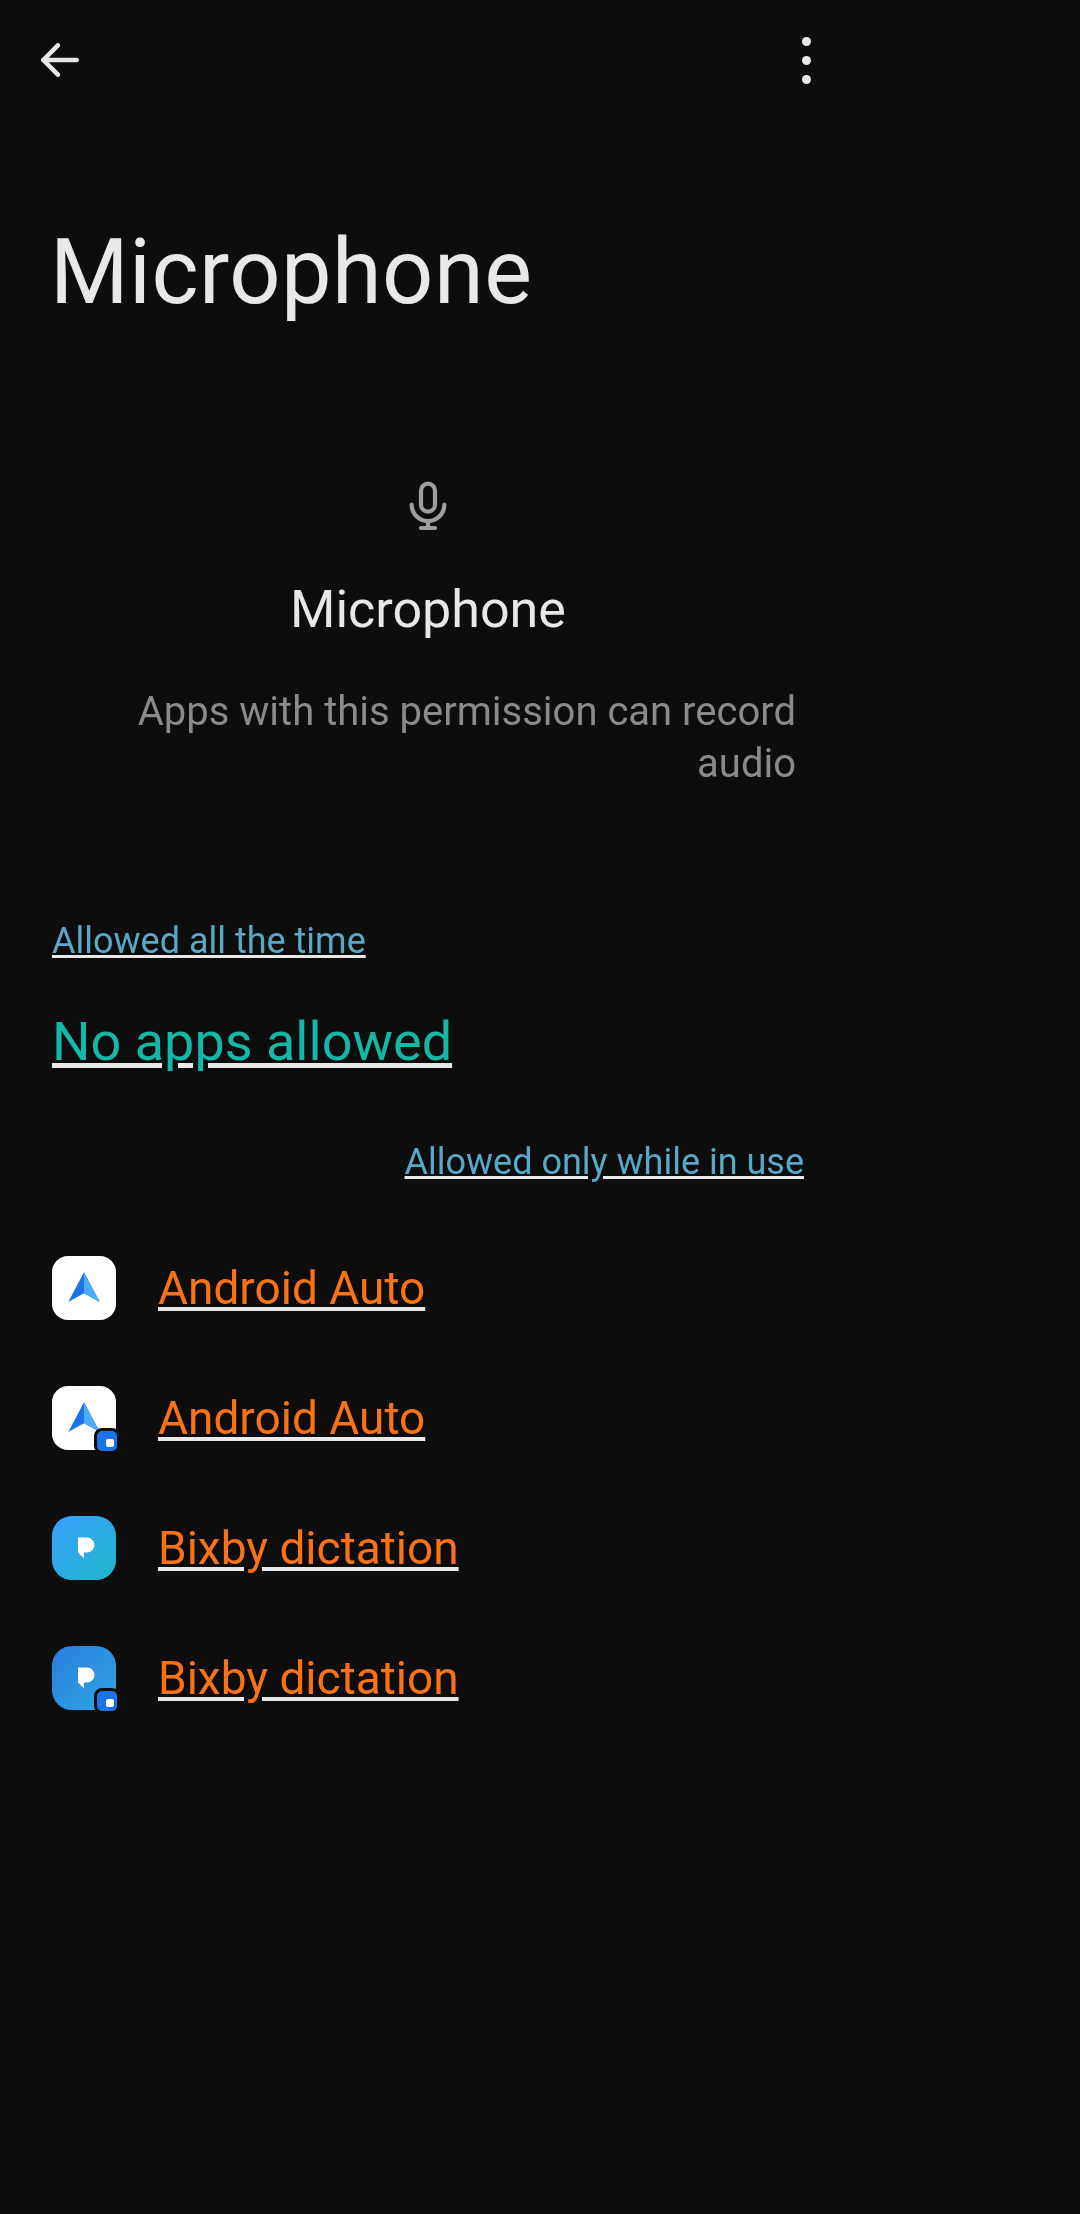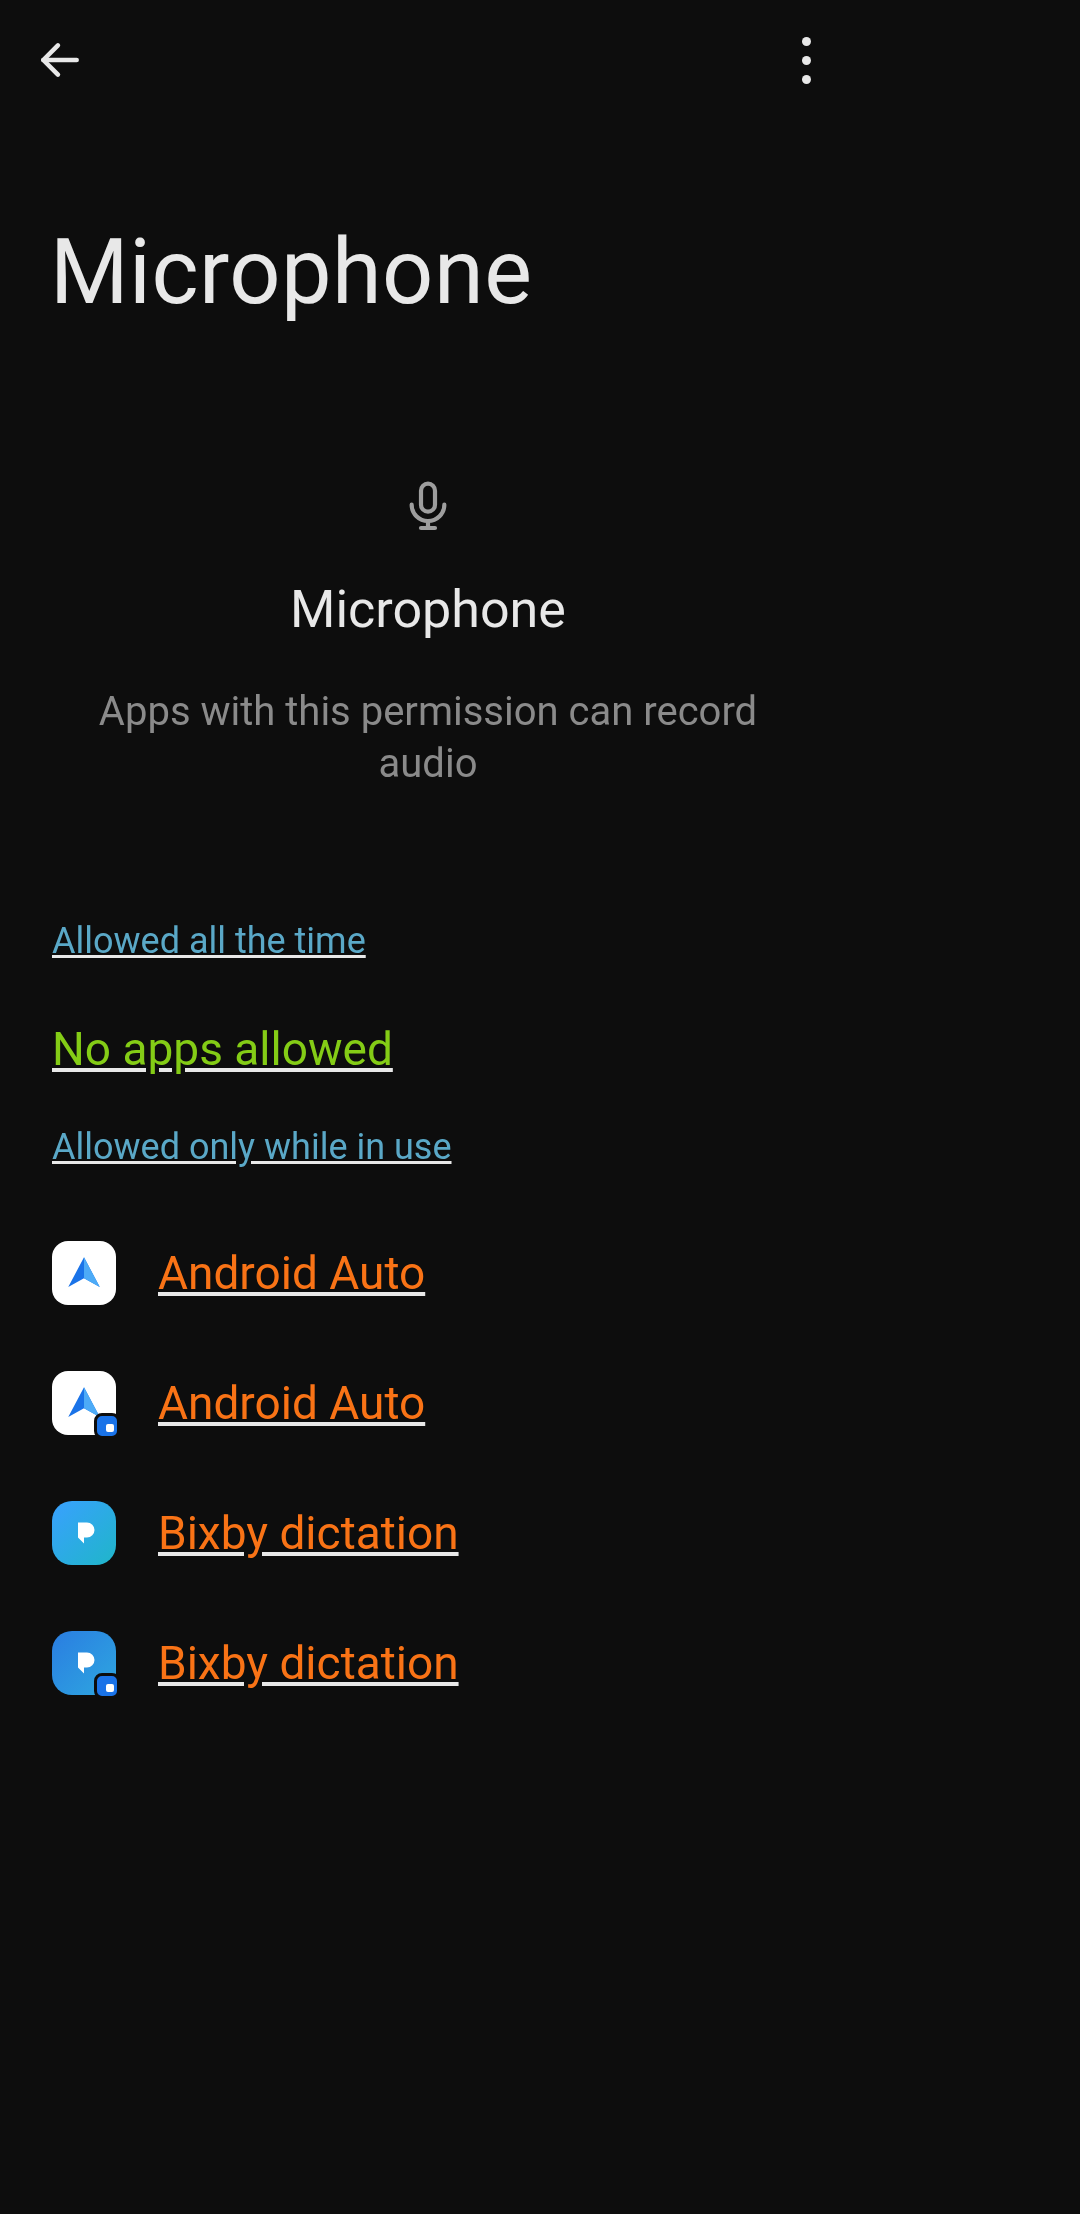--- a/index.html
+++ b/index.html
@@ -15,28 +15,28 @@
 
     
     .page-title-wrap { padding: 100px 50px 0 50px; }
     .page-title { font-size: 90px; font-weight: 400; color:#e8e8e8; letter-spacing: 0.5px; }
 
     
     .perm-block { margin-top: 150px; display:flex; flex-direction:column; align-items:center; padding: 0 60px; }
     .mic-icon { width:64px; height:64px; display:flex; align-items:center; justify-content:center; }
     .mic-icon svg { width:56px; height:56px; stroke:#9e9e9e; fill:none; }
     .perm-name { margin-top: 40px; font-size: 52px; color:#e8e8e8; font-weight:400; }
-    .perm-desc { margin-top: 46px; font-size: 40px; color:#8a8a8a; text-align:center; line-height:1.3; max-width: 900px; }
+    .perm-desc { margin-top: 46px; font-size: 40px; color:#8a8a8a; text-align:right; line-height:1.3; max-width: 900px; }
 
     
     .section { padding: 0 52px; text-decoration: underline; }
     .section.first { margin-top: 130px; }
-    .section.second { margin-top: 50px; }
+    .section.second { margin-top: 68px; text-align: right; }
     .section-header { font-size: 36px; color:#5aa8c7; font-weight:400; }
-    .empty-text { margin-top: 60px; font-size: 46px; color:#84cc16; }
+    .empty-text { margin-top: 48px; font-size: 54px; color:#14b8a6; }
 
     
     .apps { margin-top: 40px; }
     .app-row { display:flex; align-items:center; height:130px; cursor:pointer; }
     .app-icon { width:64px; height:64px; border-radius:18px; position:relative; flex:0 0 64px; display:flex; align-items:center; justify-content:center; }
     .app-name { margin-left: 42px; font-size: 46px; color:#f97316; }
     .work-badge { position:absolute; right:-4px; bottom:-4px; width:26px; height:26px; background:#1a73e8; border-radius:8px; border:3px solid #0d0d0d; }
     .work-badge::after{ content:""; position:absolute; inset:0; margin:auto; width:8px; height:8px; background:#fff; border-radius:2px; top:4px; left:5px;}    
 
     

